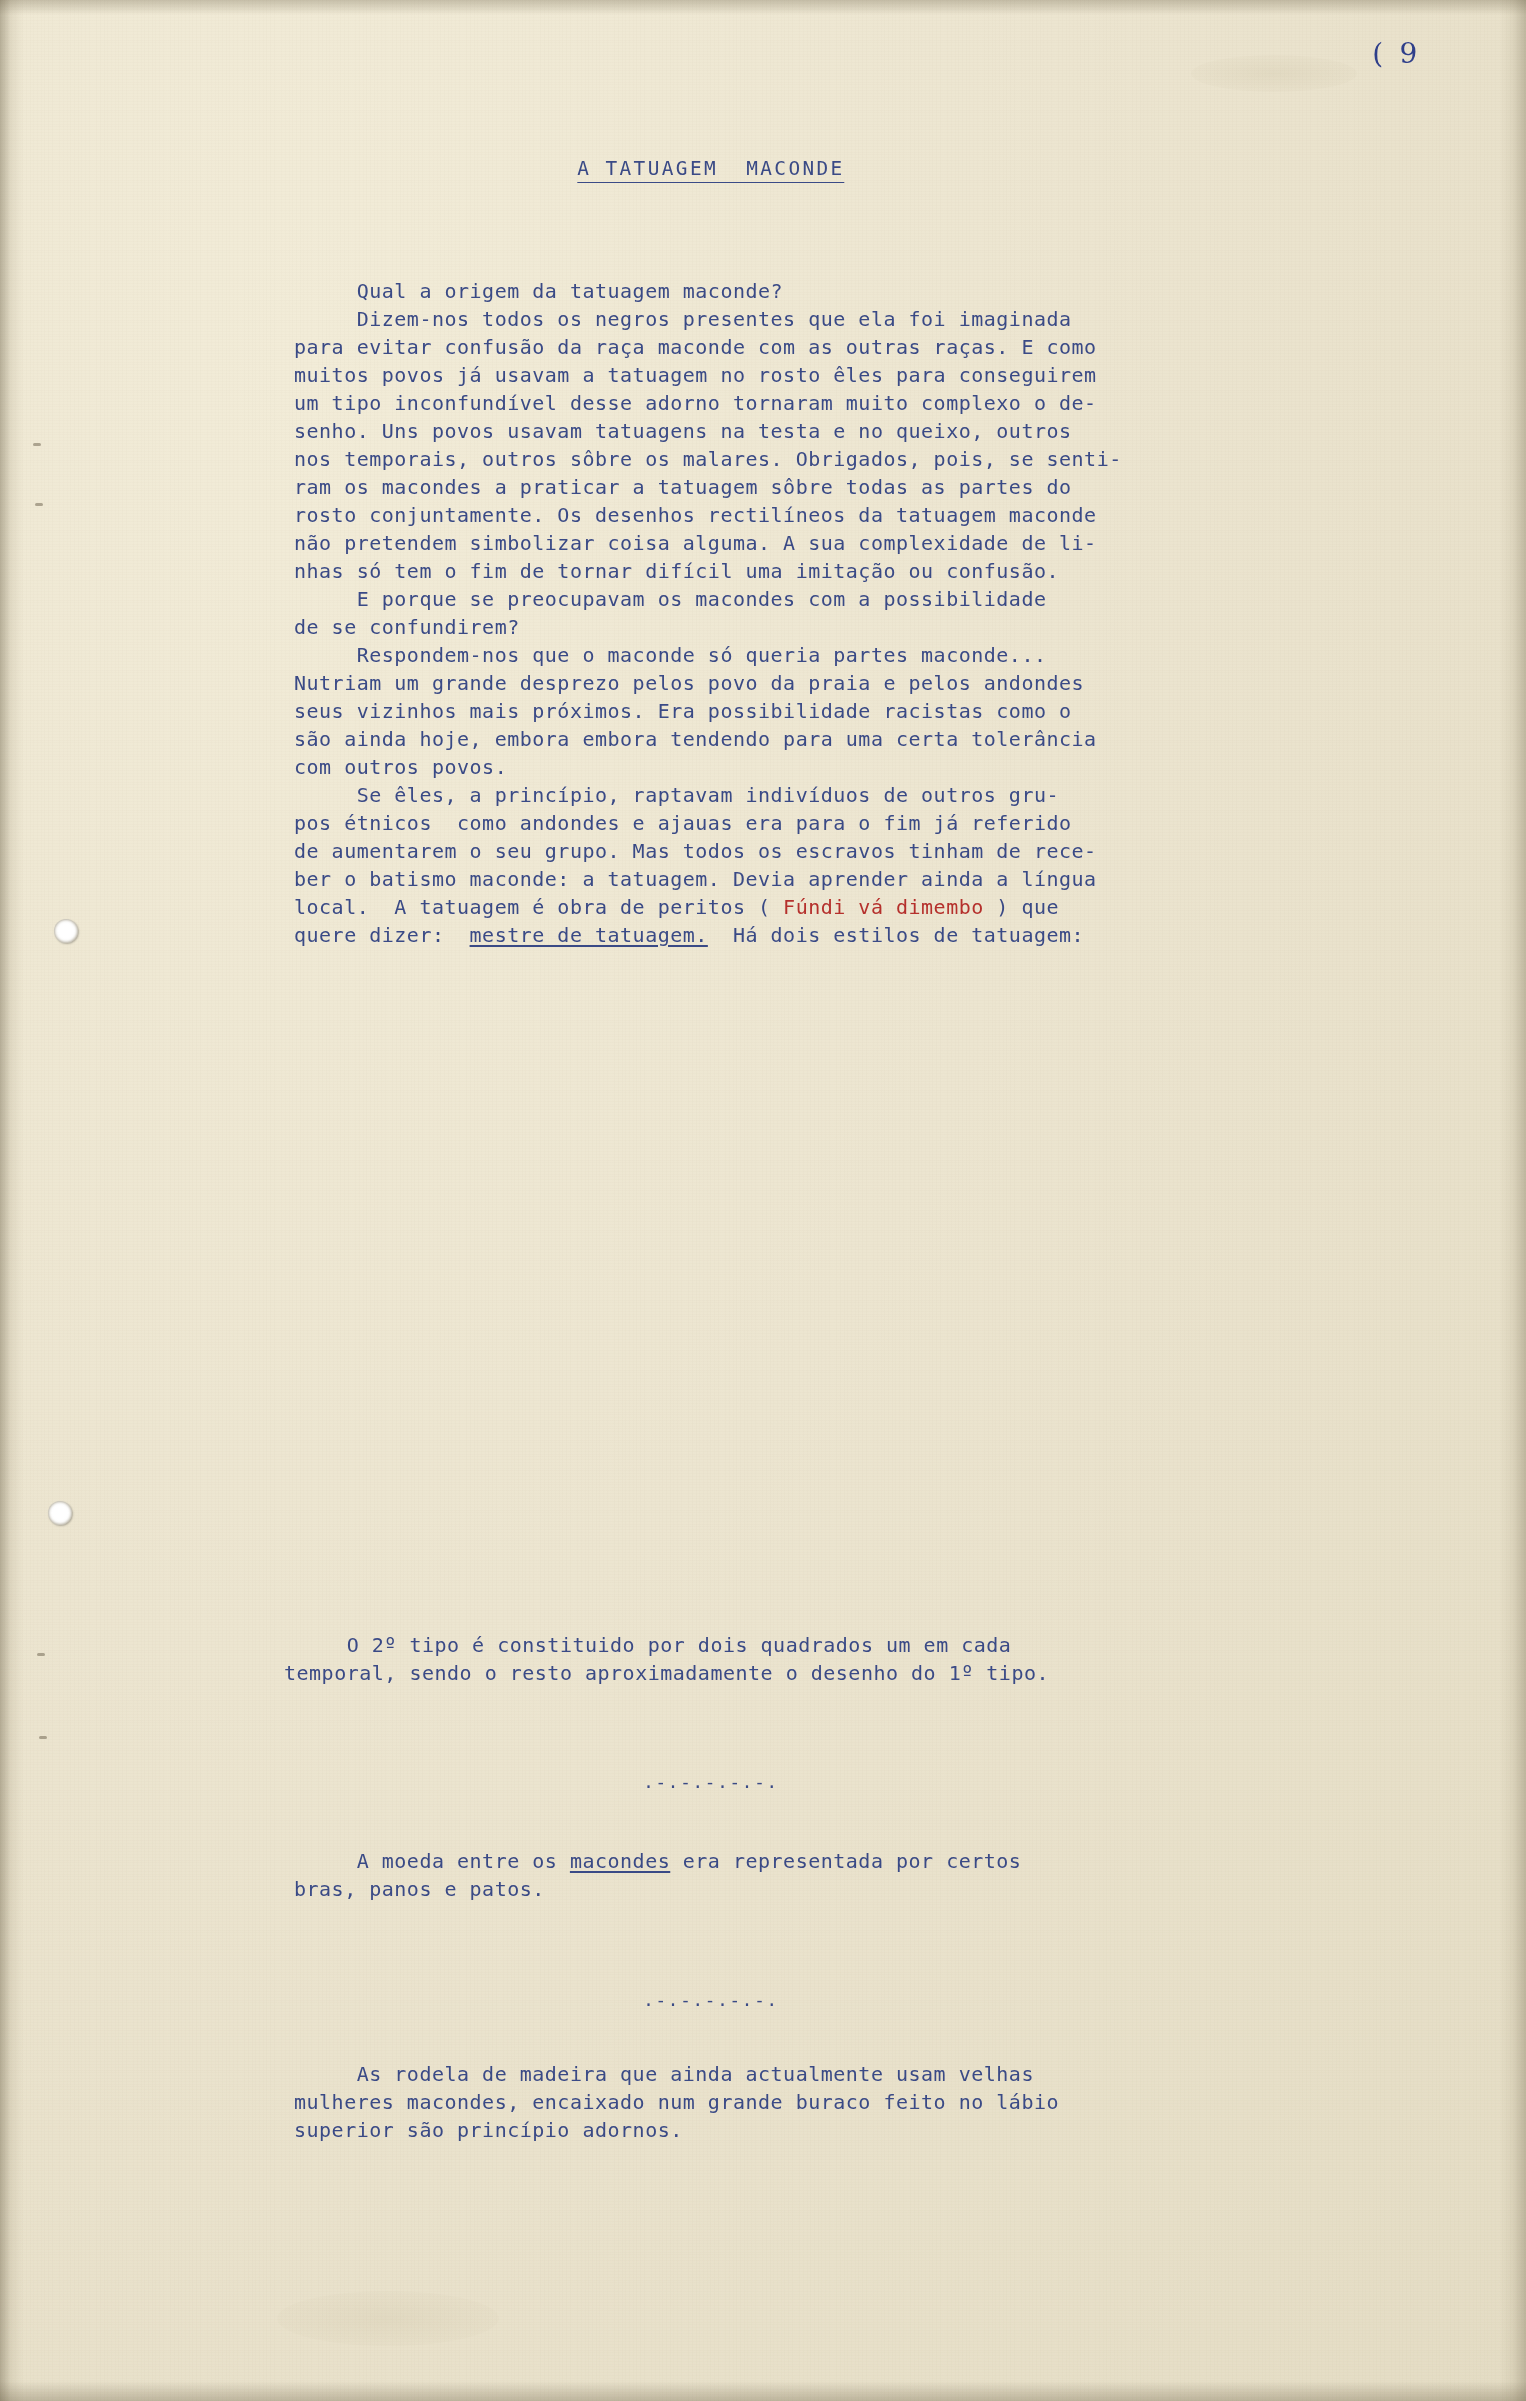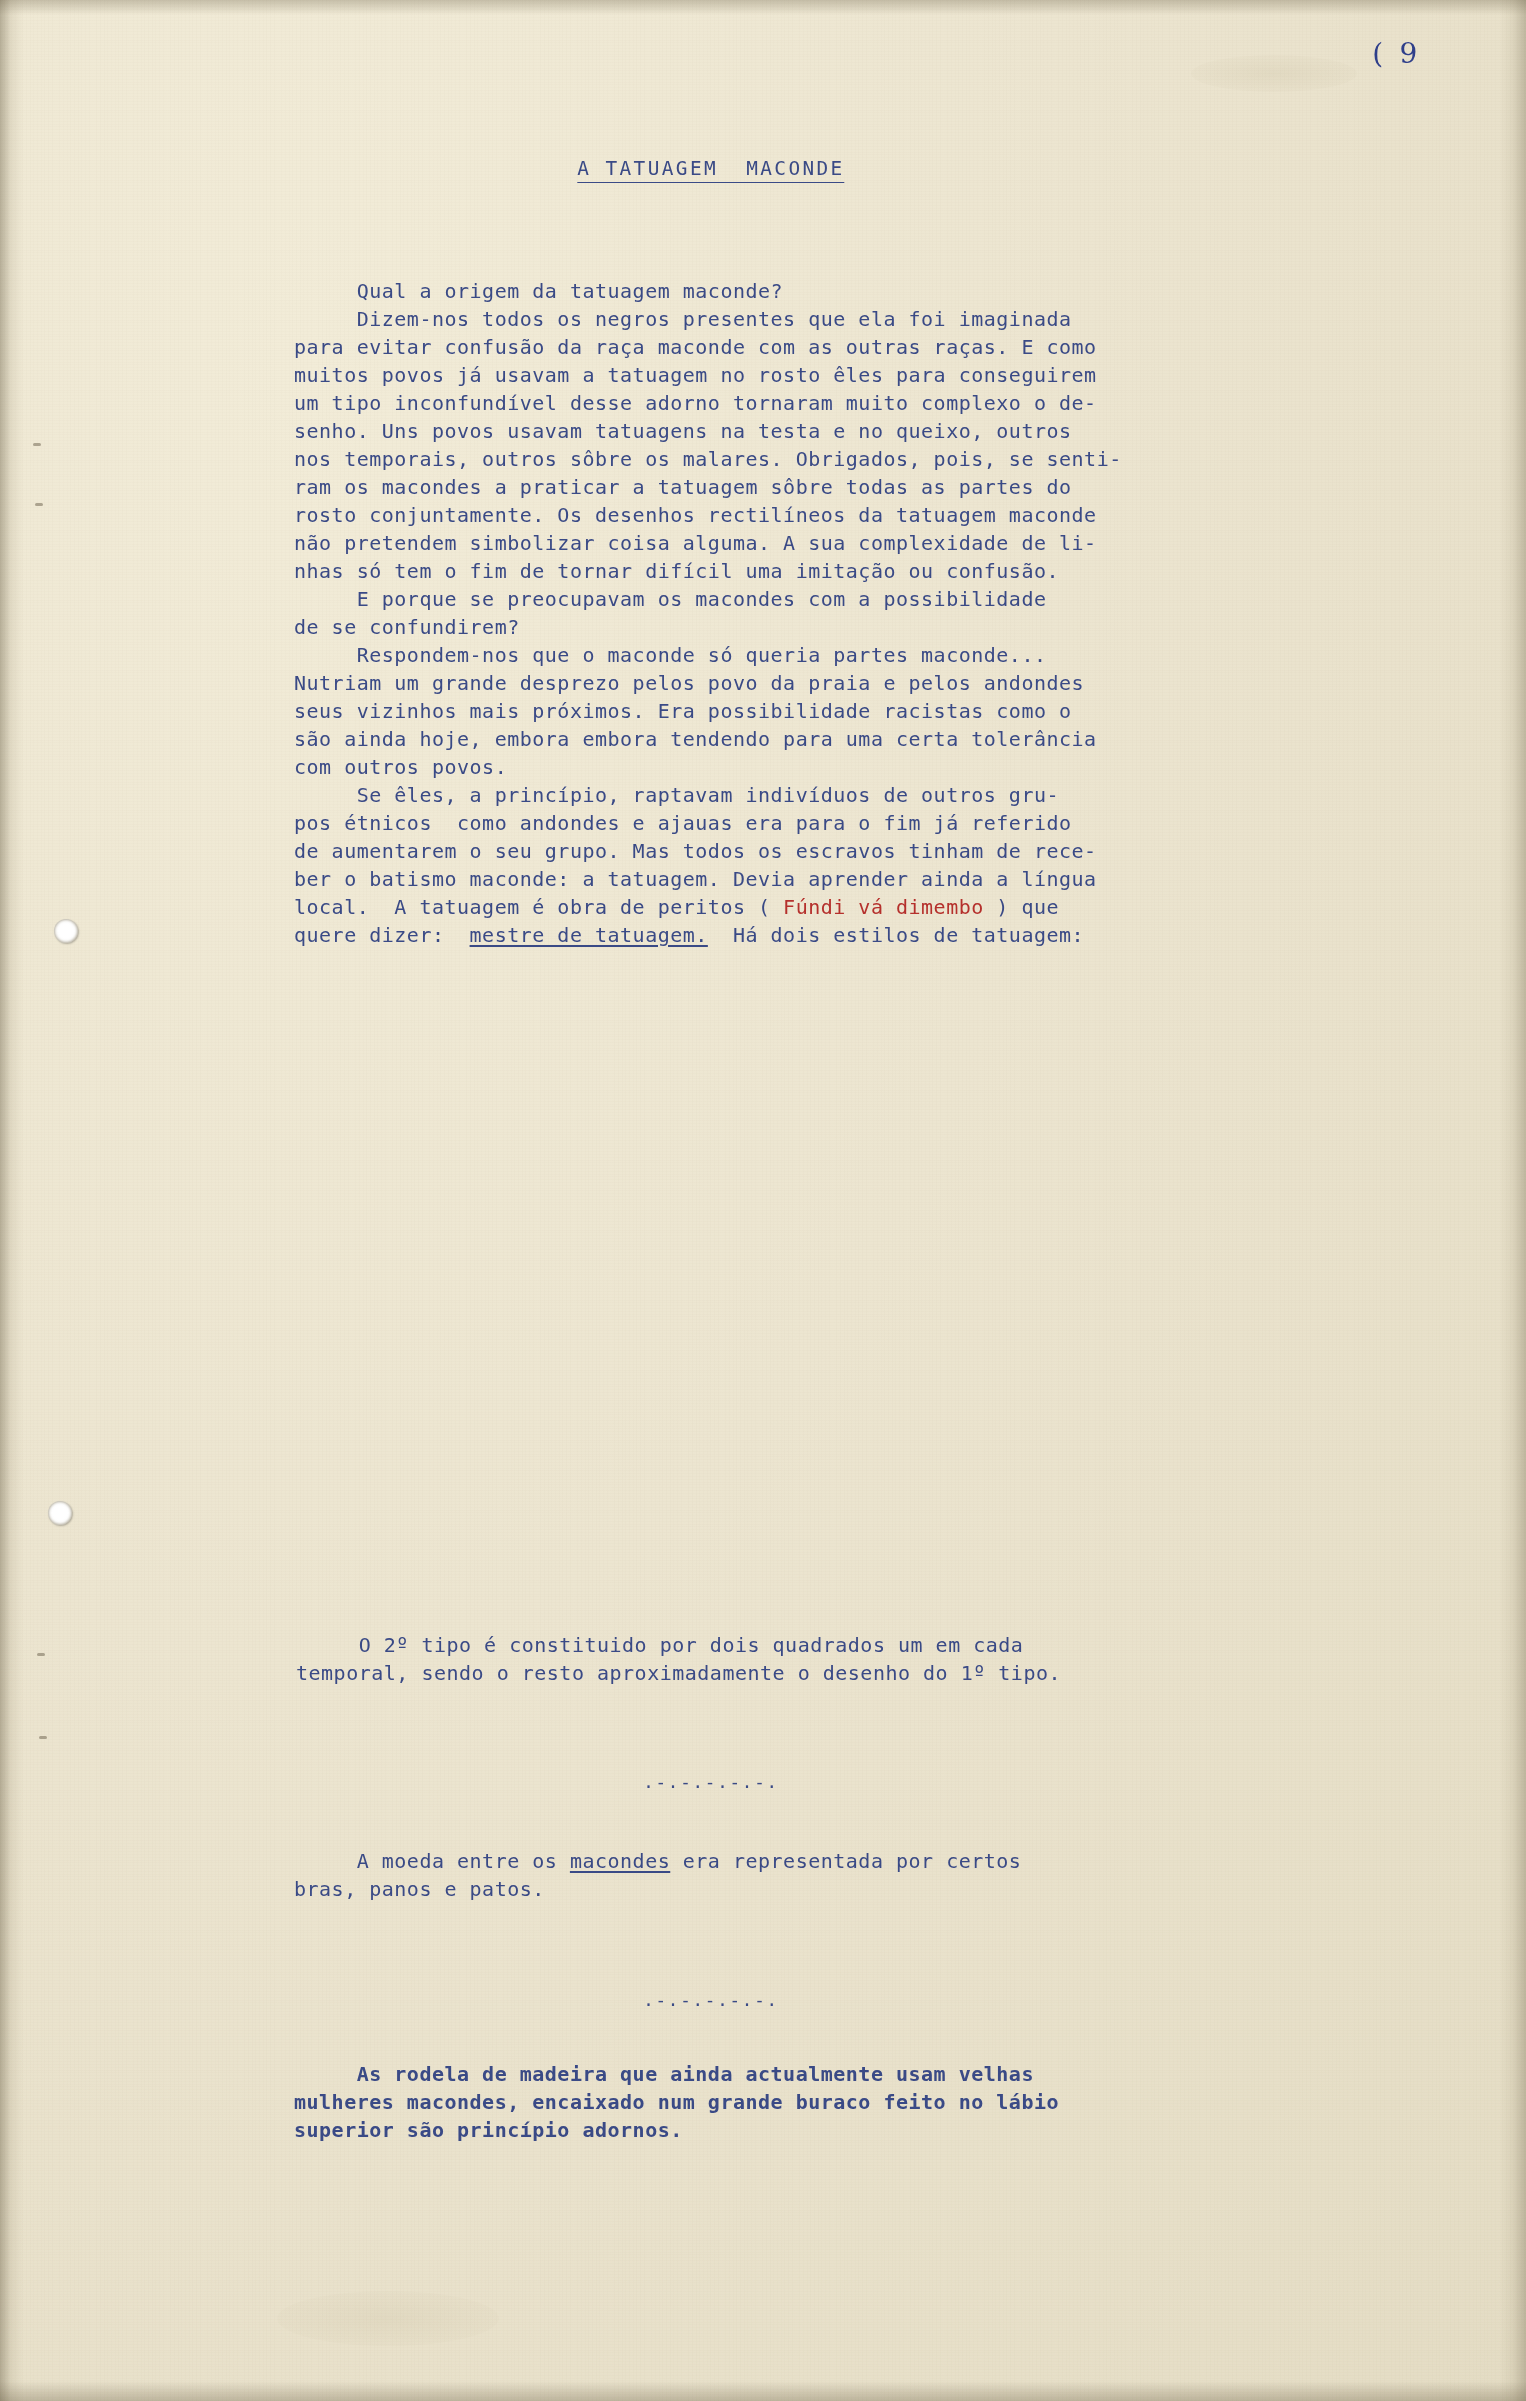--- a/index.html
+++ b/index.html
@@ -96,23 +96,23 @@
     font-family: "DejaVu Serif", serif;
     font-size: 28px;
     letter-spacing: 3.7px;
   }
   .body-block {
     position: absolute;
     left: 294px;
     top: 277px;
     width: 1201px;
   }
-  .block2 { position: absolute; left: 296px; top: 1631px; width: 1201px; }
+  .block2 { position: absolute; left: 284px; top: 1631px; width: 1201px; }
   .block3 { position: absolute; left: 294px; top: 1847px; width: 1201px; }
-  .block4 { position: absolute; left: 294px; top: 2060px; width: 1201px; font-weight: bold; }
+  .block4 { position: absolute; left: 294px; top: 2060px; width: 1201px; }
   .line {
     display: block;
     white-space: pre;
     color: #3a4a86;
     font-family: "DejaVu Sans Mono", monospace;
     font-size: 20px;
     line-height: 28px;
     letter-spacing: 0.5px;
   }
   .sep {

